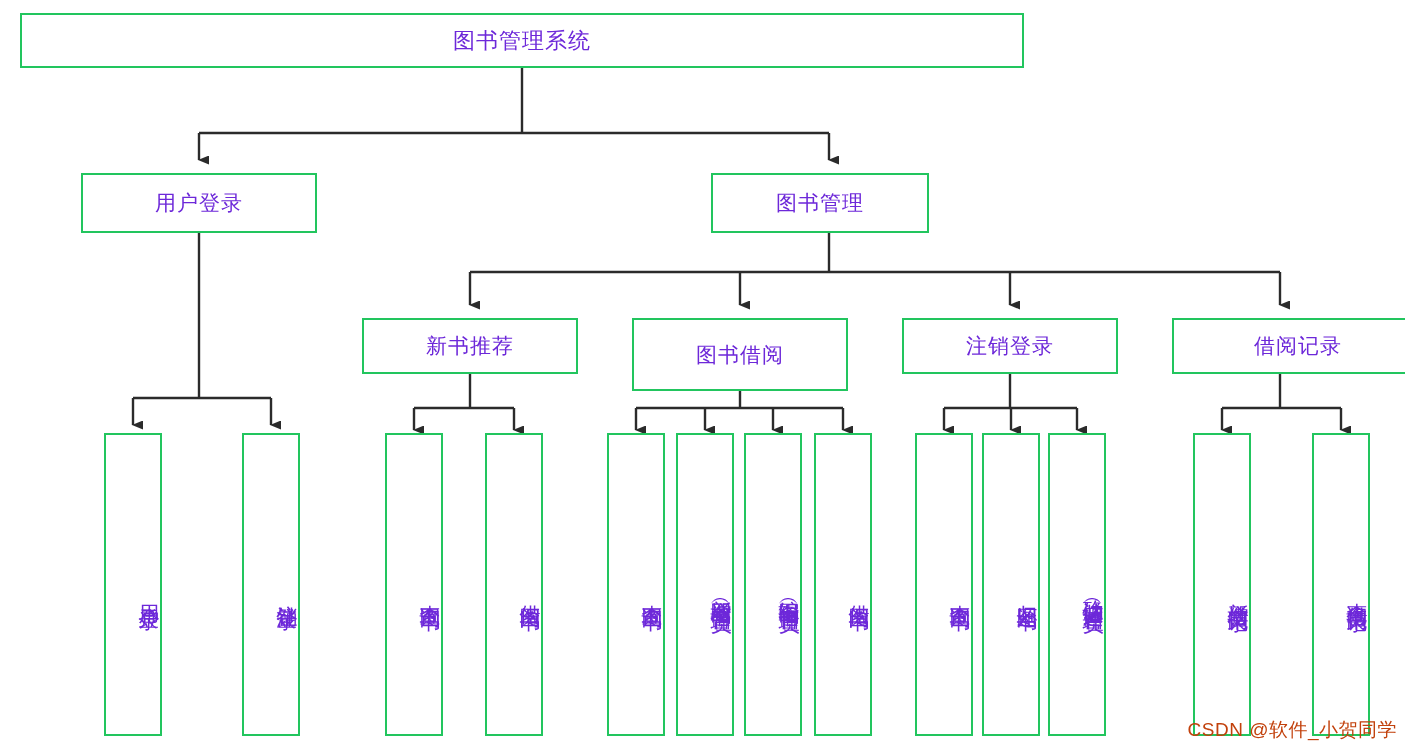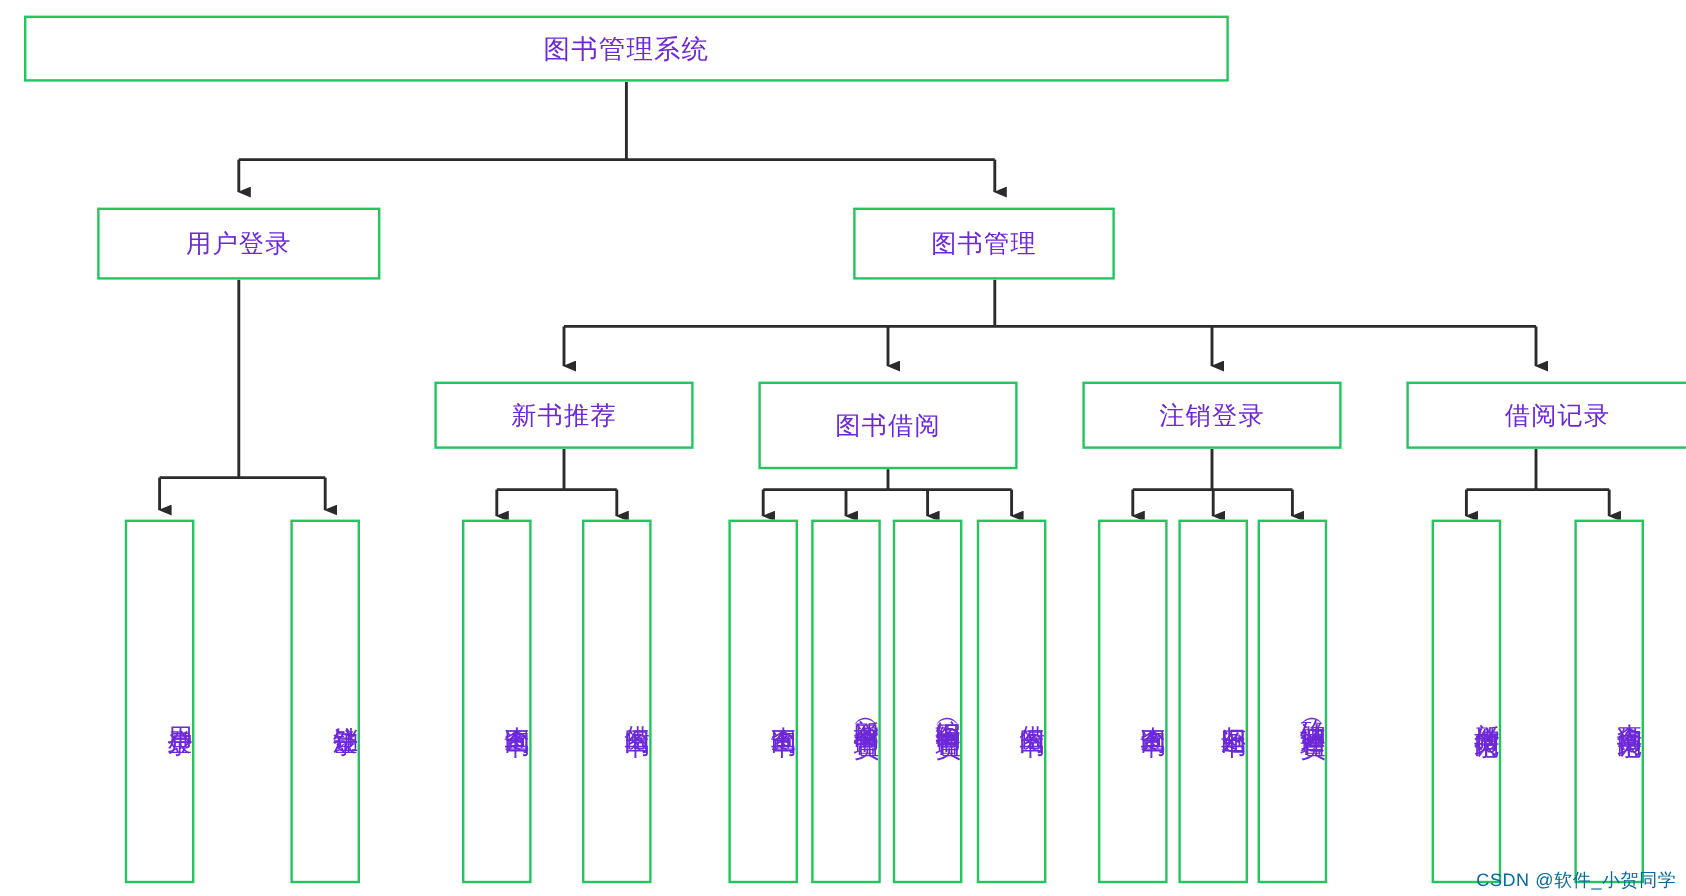--- a/index.html
+++ b/index.html
@@ -51,22 +51,22 @@
     display: block;
     line-height: 1.0;
   }
   .node.root {
     font-size: 22px;
   }
   .watermark {
     position: absolute;
     right: 8px;
     bottom: 4px;
-    font-size: 15px;
-    color: #0369a1;
+    font-size: 19px;
+    color: #c2410c;
     white-space: nowrap;
     letter-spacing: 0.5px;
   }
 </style>
 </head>
 <body>
 
 <div id="canvas">
 
   <svg class="wires" viewBox="0 0 1405 747">

